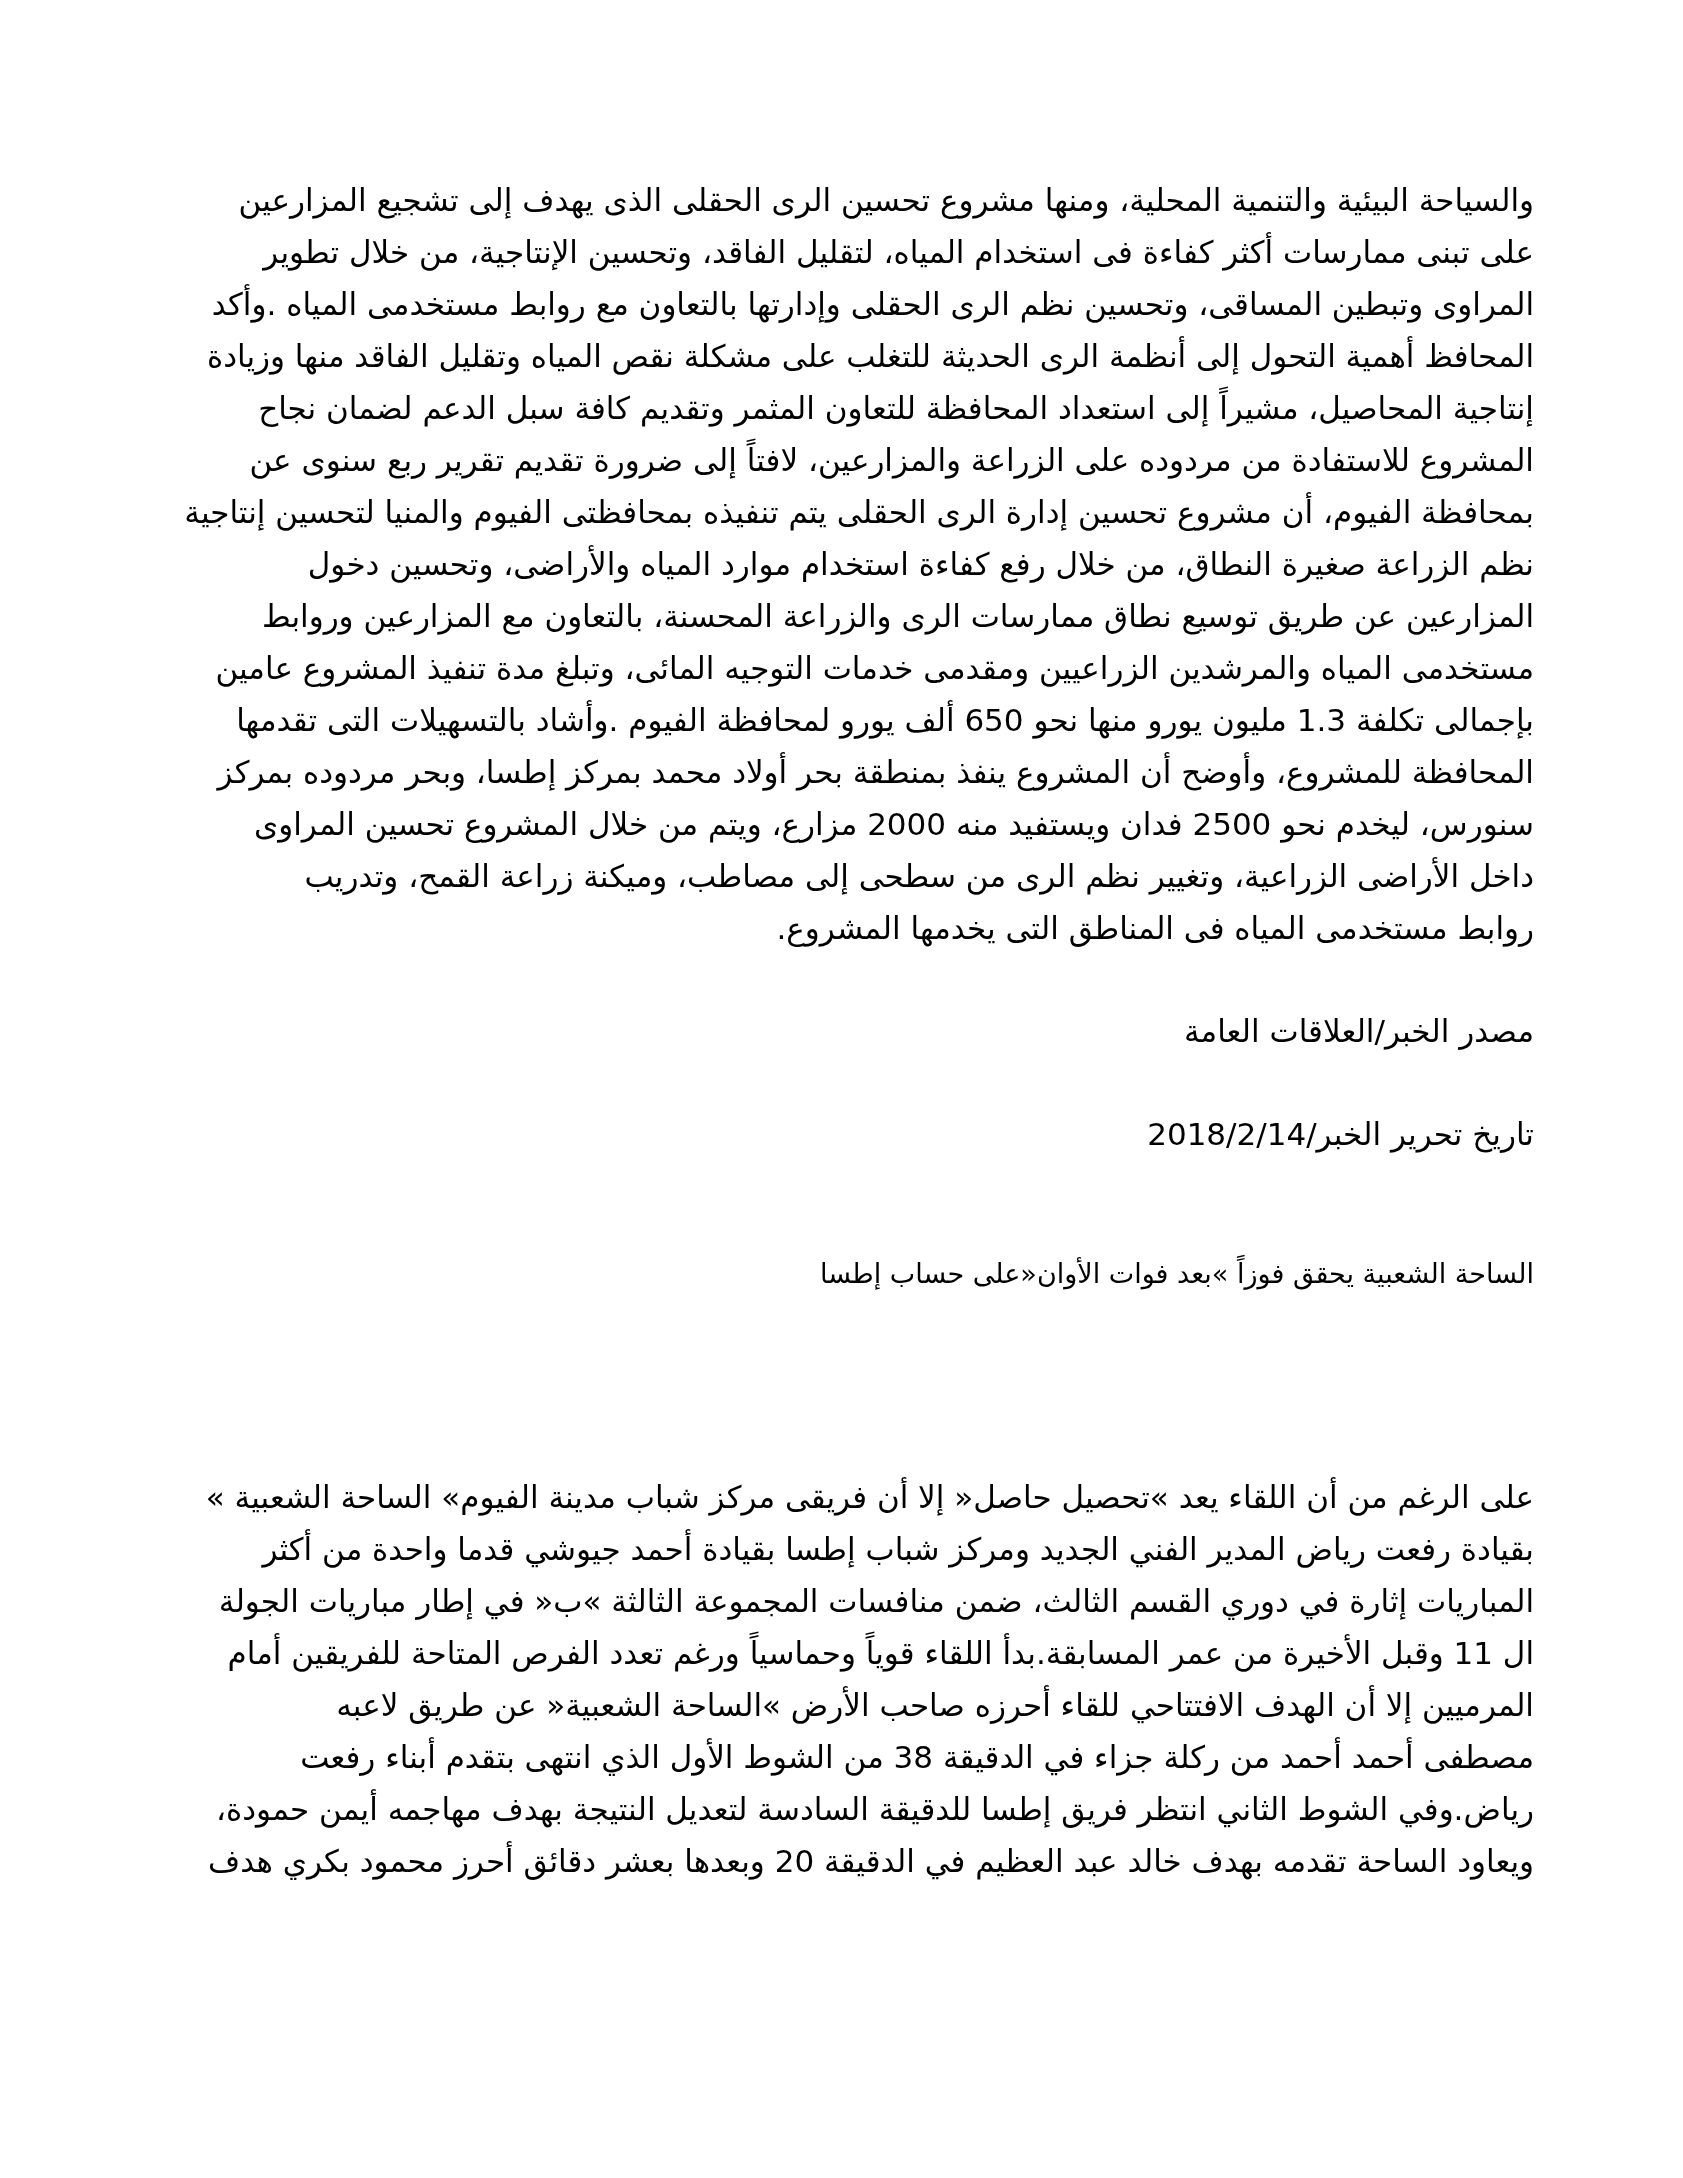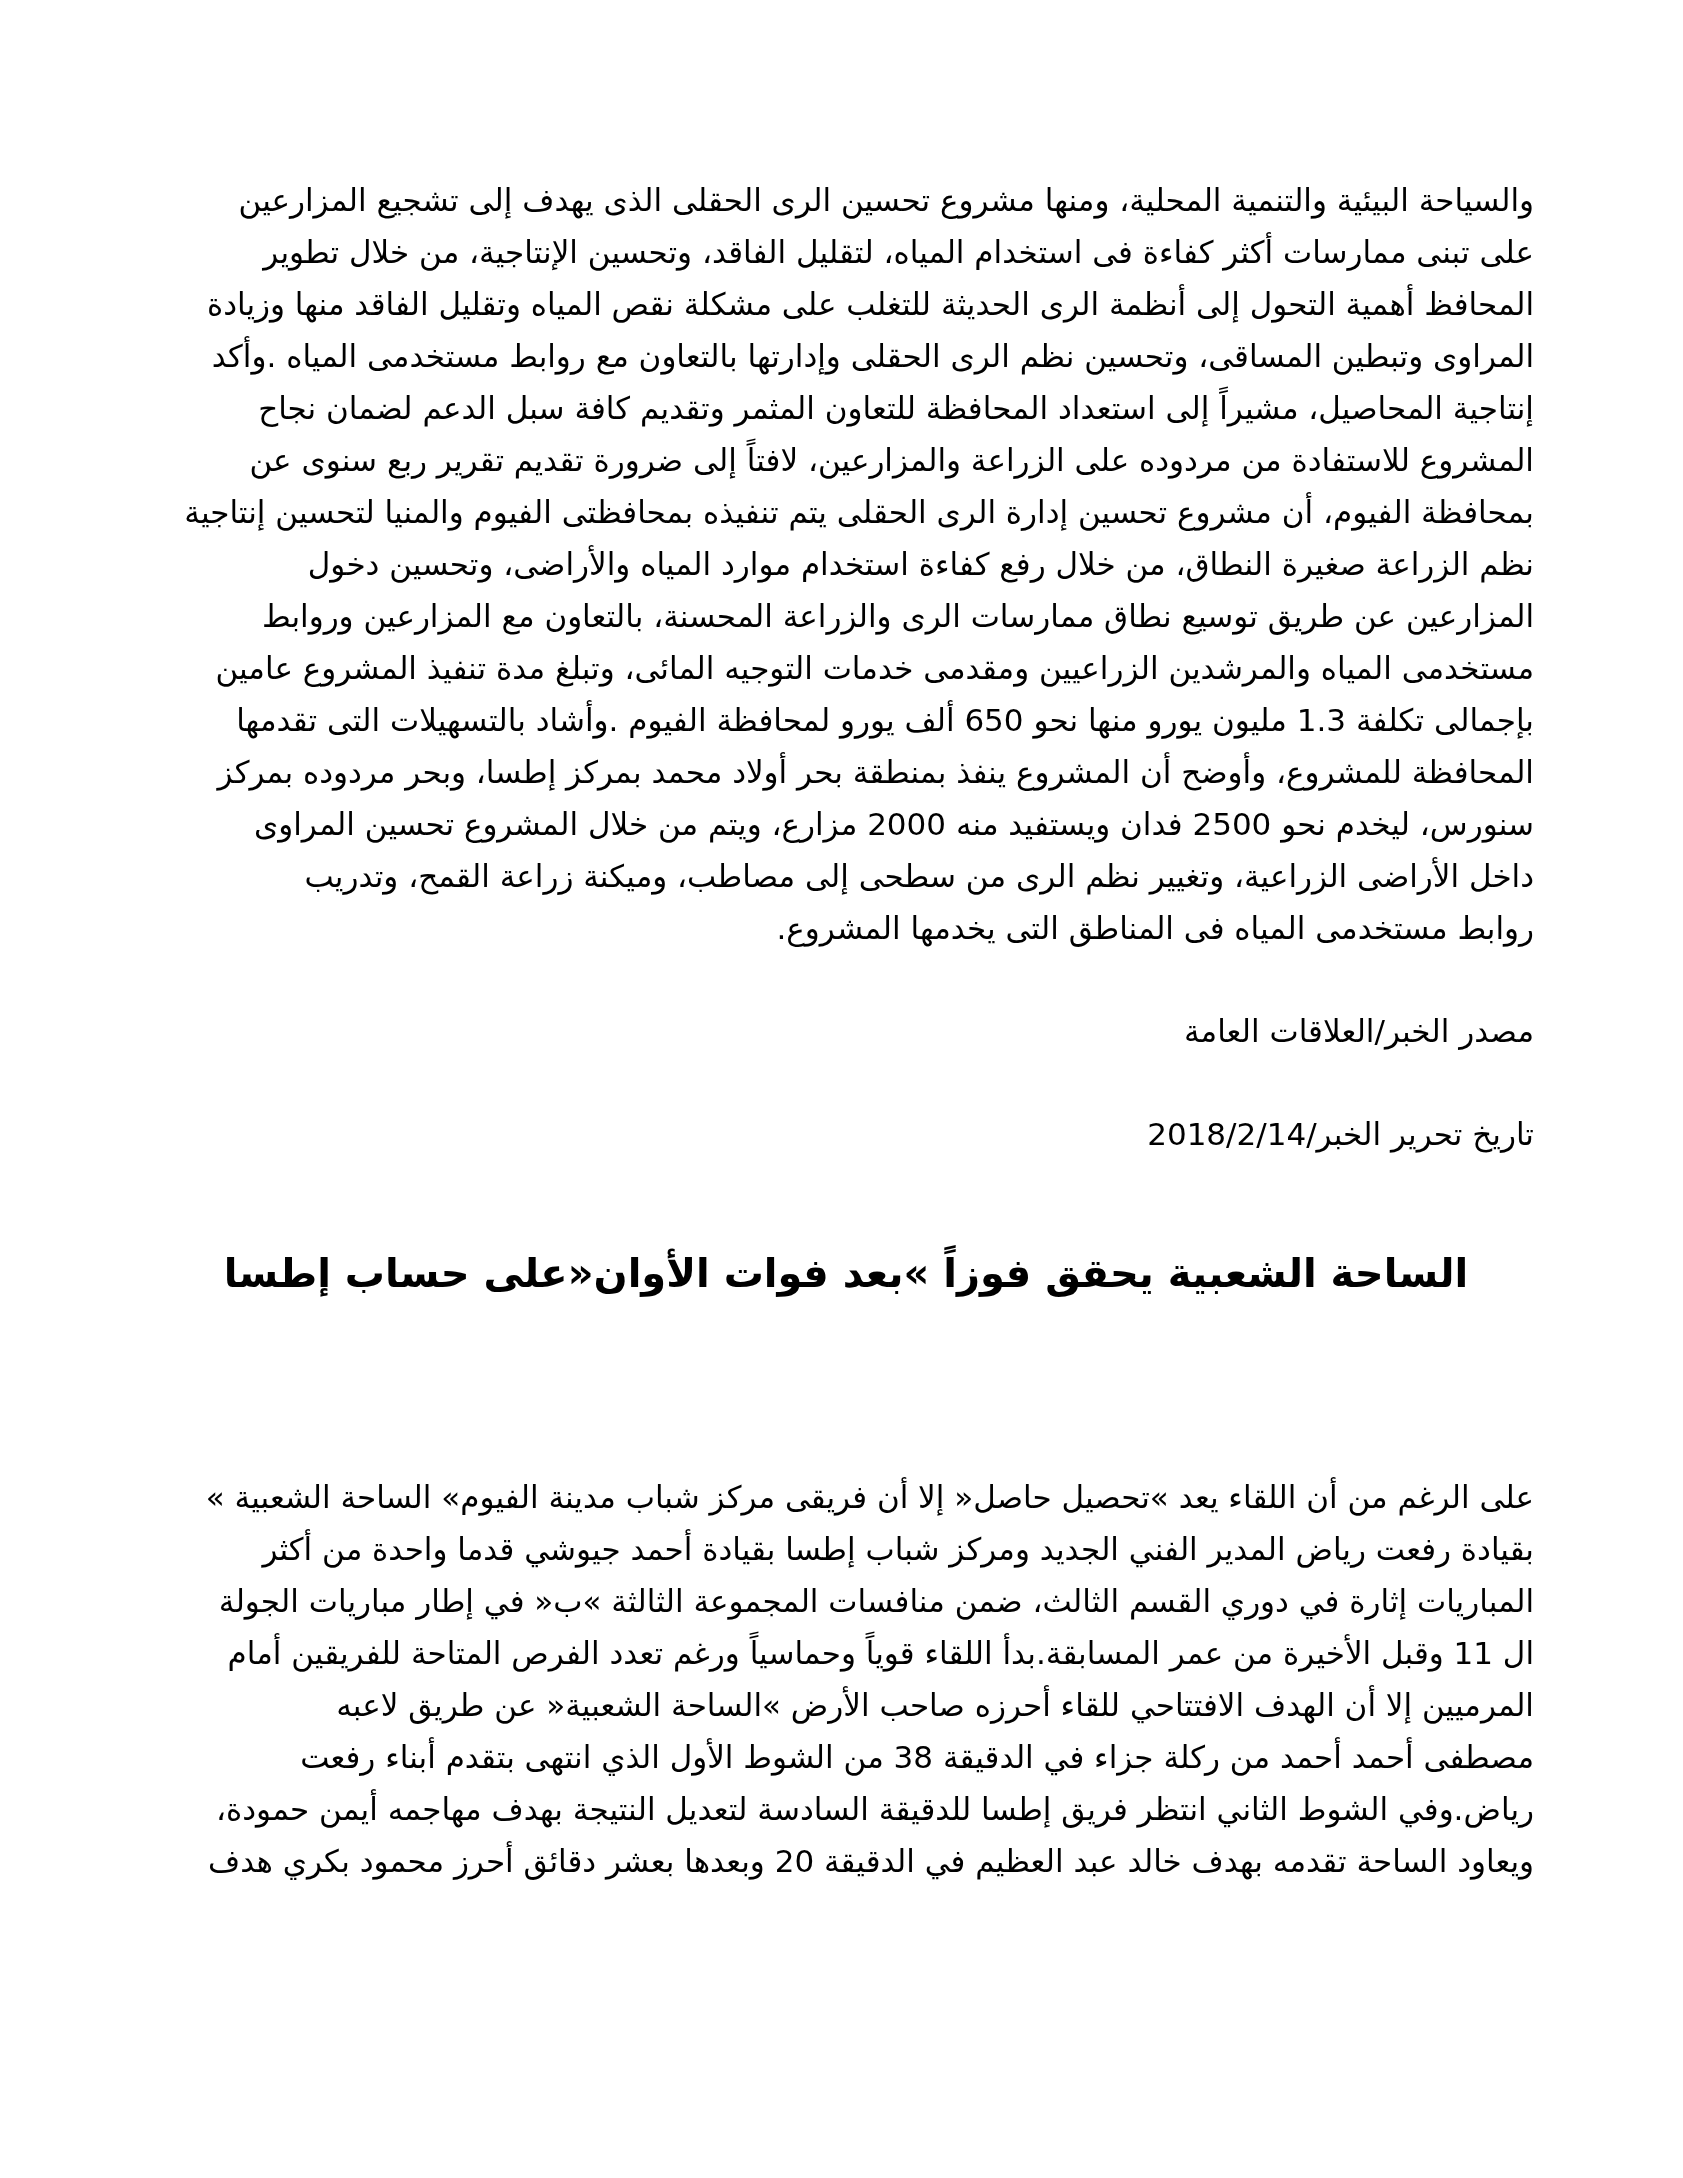--- a/index.html
+++ b/index.html
@@ -21,38 +21,37 @@
     line-height: 52px;
     font-size: 31px;
     font-weight: 400;
     white-space: nowrap;
     text-align: right;
   }
   .source-line { margin-top: 51px; }
   .date-line   { margin-top: 51px; }
   .headline {
     margin: 84px 0 0 0;
-    font-size: 40px;
-    font-weight: bold;
+    font-size: 27px;
+    font-weight: normal;
     line-height: 59px;
-    text-align: center;
     white-space: nowrap;
   }
   .second-para { margin-top: 168px; }
 </style>
 </head>
 <body>
 
 <div class="page">
 
   <div class="para intro-para">
       <div class="line">والسياحة البيئية والتنمية المحلية، ومنها مشروع تحسين الرى الحقلى الذى يهدف إلى تشجيع المزارعين</div>
       <div class="line">على تبنى ممارسات أكثر كفاءة فى استخدام المياه، لتقليل الفاقد، وتحسين الإنتاجية، من خلال تطوير</div>
+      <div class="line">المراوى وتبطين المساقى، وتحسين نظم الرى الحقلى وإدارتها بالتعاون مع روابط مستخدمى المياه .وأكد</div>
       <div class="line">المحافظ أهمية التحول إلى أنظمة الرى الحديثة للتغلب على مشكلة نقص المياه وتقليل الفاقد منها وزيادة</div>
-      <div class="line">المراوى وتبطين المساقى، وتحسين نظم الرى الحقلى وإدارتها بالتعاون مع روابط مستخدمى المياه .وأكد</div>
       <div class="line">إنتاجية المحاصيل، مشيراً إلى استعداد المحافظة للتعاون المثمر وتقديم كافة سبل الدعم لضمان نجاح</div>
       <div class="line">المشروع للاستفادة من مردوده على الزراعة والمزارعين، لافتاً إلى ضرورة تقديم تقرير ربع سنوى عن</div>
       <div class="line">بمحافظة الفيوم، أن مشروع تحسين إدارة الرى الحقلى يتم تنفيذه بمحافظتى الفيوم والمنيا لتحسين إنتاجية</div>
       <div class="line">نظم الزراعة صغيرة النطاق، من خلال رفع كفاءة استخدام موارد المياه والأراضى، وتحسين دخول</div>
       <div class="line">المزارعين عن طريق توسيع نطاق ممارسات الرى والزراعة المحسنة، بالتعاون مع المزارعين وروابط</div>
       <div class="line">مستخدمى المياه والمرشدين الزراعيين ومقدمى خدمات التوجيه المائى، وتبلغ مدة تنفيذ المشروع عامين</div>
       <div class="line">بإجمالى تكلفة 1.3 مليون يورو منها نحو 650 ألف يورو لمحافظة الفيوم .وأشاد بالتسهيلات التى تقدمها</div>
       <div class="line">المحافظة للمشروع، وأوضح أن المشروع ينفذ بمنطقة بحر أولاد محمد بمركز إطسا، وبحر مردوده بمركز</div>
       <div class="line">سنورس، ليخدم نحو 2500 فدان ويستفيد منه 2000 مزارع، ويتم من خلال المشروع تحسين المراوى</div>
       <div class="line">داخل الأراضى الزراعية، وتغيير نظم الرى من سطحى إلى مصاطب، وميكنة زراعة القمح، وتدريب</div>

